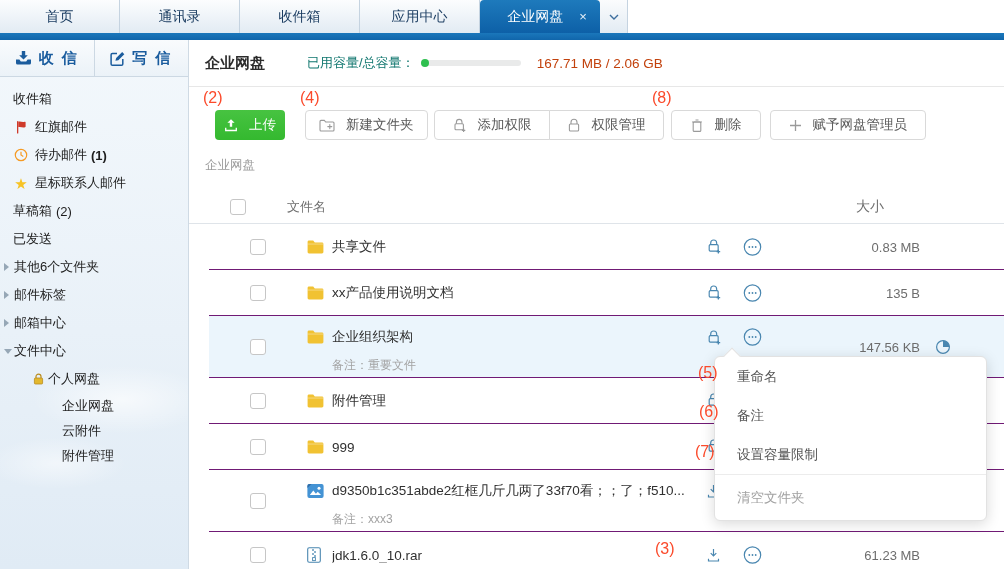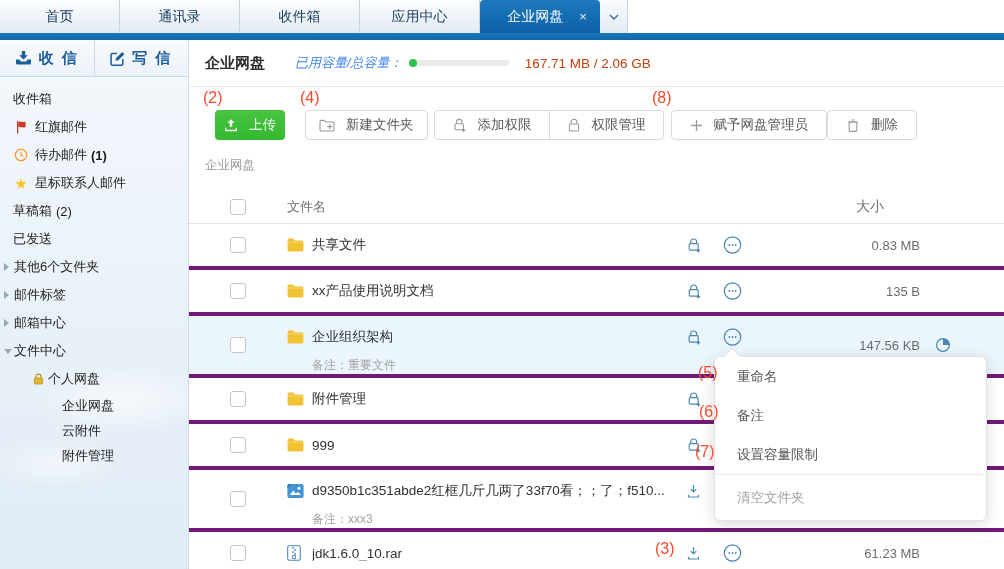--- a/index.html
+++ b/index.html
@@ -62,21 +62,21 @@
   .chevron-r { border-left:5px solid #96a7b6; border-top:4px solid transparent; border-bottom:4px solid transparent; transform:translateY(-50%); }
   .chevron-d { border-top:5px solid #96a7b6; border-left:4px solid transparent; border-right:4px solid transparent; transform:translateY(-40%); }
   .count { font-weight:bold; margin-left:4px; }
   .count.normal { font-weight:normal; }
   .star-glyph { color:#f7c325; font-size:15px; line-height:1; }
   .lock-gold { display:inline-flex; margin-right:4px; }
   
   .main { flex:1; position:relative; background:#fff; overflow:hidden; }
   .main-header { height:47px; border-bottom:1px solid #e7e7e7; display:flex; align-items:center; padding-left:16px; }
   .main-title { font-size:15px; font-weight:bold; color:#2c2c2c; }
-  .cap-label { margin-left:30px; color:#3b82f6; font-size:13px;font-style:italic; }
+  .cap-label { margin-left:42px; color:#0f766e; font-size:13px; }
   .cap-bar { position:relative; width:102px; height:8px; margin-left:6px; }
   .cap-track { position:absolute; left:4px; top:1px; width:96px; height:6px; background:#e9eaea; border-radius:3px; }
   .cap-dot { position:absolute; left:0; top:0; width:8px; height:8px; border-radius:50%; background:#2ebf4f; }
   .cap-value { margin-left:14px; color:#c2410c; font-size:13.5px; }
   
   .toolbar { padding:23px 0 0 26px; display:flex; align-items:flex-start; }
   .btn {
     height:30px; display:inline-flex; align-items:center; justify-content:center; gap:11px;
     border:1px solid #d9d9d9; background:#fff; border-radius:4px;
     color:#595959; font-size:13.5px; padding:0 13px; cursor:pointer; white-space:nowrap;
@@ -90,21 +90,21 @@
   
   .breadcrumb { margin:17px 0 0 16px; font-size:12.5px; color:#9c9c9c; height:16px; }
   
   .thead { position:relative; height:34px; margin-top:17px; border-bottom:1px solid #dfe4e9; }
   .cb {
     position:absolute; left:41px; top:50%; transform:translateY(-50%);
     width:16px; height:16px; border:1px solid #c6c6c6; border-radius:3px; background:#fff; cursor:pointer;
   }
   .th-name { position:absolute; left:98px; top:50%; transform:translateY(-50%); color:#6f6f6f; font-size:13px; }
   .th-size { position:absolute; right:120px; top:50%; transform:translateY(-50%); color:#6f6f6f; font-size:14px; }
-  .row { position:relative; height:46px; border-bottom:4px solid #701a75; }
+  .row { position:relative; height:46px; border-bottom:1px solid #701a75;margin-left:20px; }
   .row.note-row { height:62px; }
   .row.hl { background:#ebf5fc; }
   .file-icon { position:absolute; left:98px; top:50%; transform:translateY(-50%); display:flex; }
   .note-row .file-icon { top:21px; }
   .fname {
     position:absolute; left:123px; top:50%; transform:translateY(-50%);
     font-size:13.5px; color:#303030; max-width:362px; white-space:nowrap; overflow:hidden;
   }
   .note-row .fname { top:21px; }
   .fnote { position:absolute; left:123px; top:41px; font-size:12px; color:#a3a3a3; white-space:nowrap; }
@@ -280,32 +280,32 @@
         </svg>
         <span>添加权限</span>
       </button>
       <button class="btn btn-permmgmt">
         <svg width="14" height="15" viewBox="0 0 14 15" fill="none" stroke="#9a9a9a" stroke-width="1.1">
           <path d="M4 6V4.3a3 3 0 0 1 6 0V6"></path>
           <rect x="2.4" y="6" width="9.2" height="7" rx="1"></rect>
         </svg>
         <span>权限管理</span>
       </button>
-      <button class="btn btn-grant">
-        <svg width="13" height="13" viewBox="0 0 13 13" fill="none" stroke="#9a9a9a" stroke-width="1.3">
-          <path d="M6.5 1v11M1 6.5h11"></path>
-        </svg>
-        <span>赋予网盘管理员</span>
-      </button>
       <button class="btn btn-delete">
         <svg width="14" height="15" viewBox="0 0 14 15" fill="none" stroke="#9a9a9a" stroke-width="1.1">
           <path d="M2 4h10M5.5 2h3"></path>
           <rect x="3.2" y="4" width="7.6" height="9.4" rx="1"></rect>
         </svg>
         <span>删除</span>
+      </button>
+      <button class="btn btn-grant">
+        <svg width="13" height="13" viewBox="0 0 13 13" fill="none" stroke="#9a9a9a" stroke-width="1.3">
+          <path d="M6.5 1v11M1 6.5h11"></path>
+        </svg>
+        <span>赋予网盘管理员</span>
       </button>
     </div>
 
     <div class="breadcrumb"><span>企业网盘</span></div>
 
     <div class="table">
       <div class="thead">
         <span class="cb"></span>
         <span class="th-name">文件名</span>
         <span class="th-size">大小</span>

